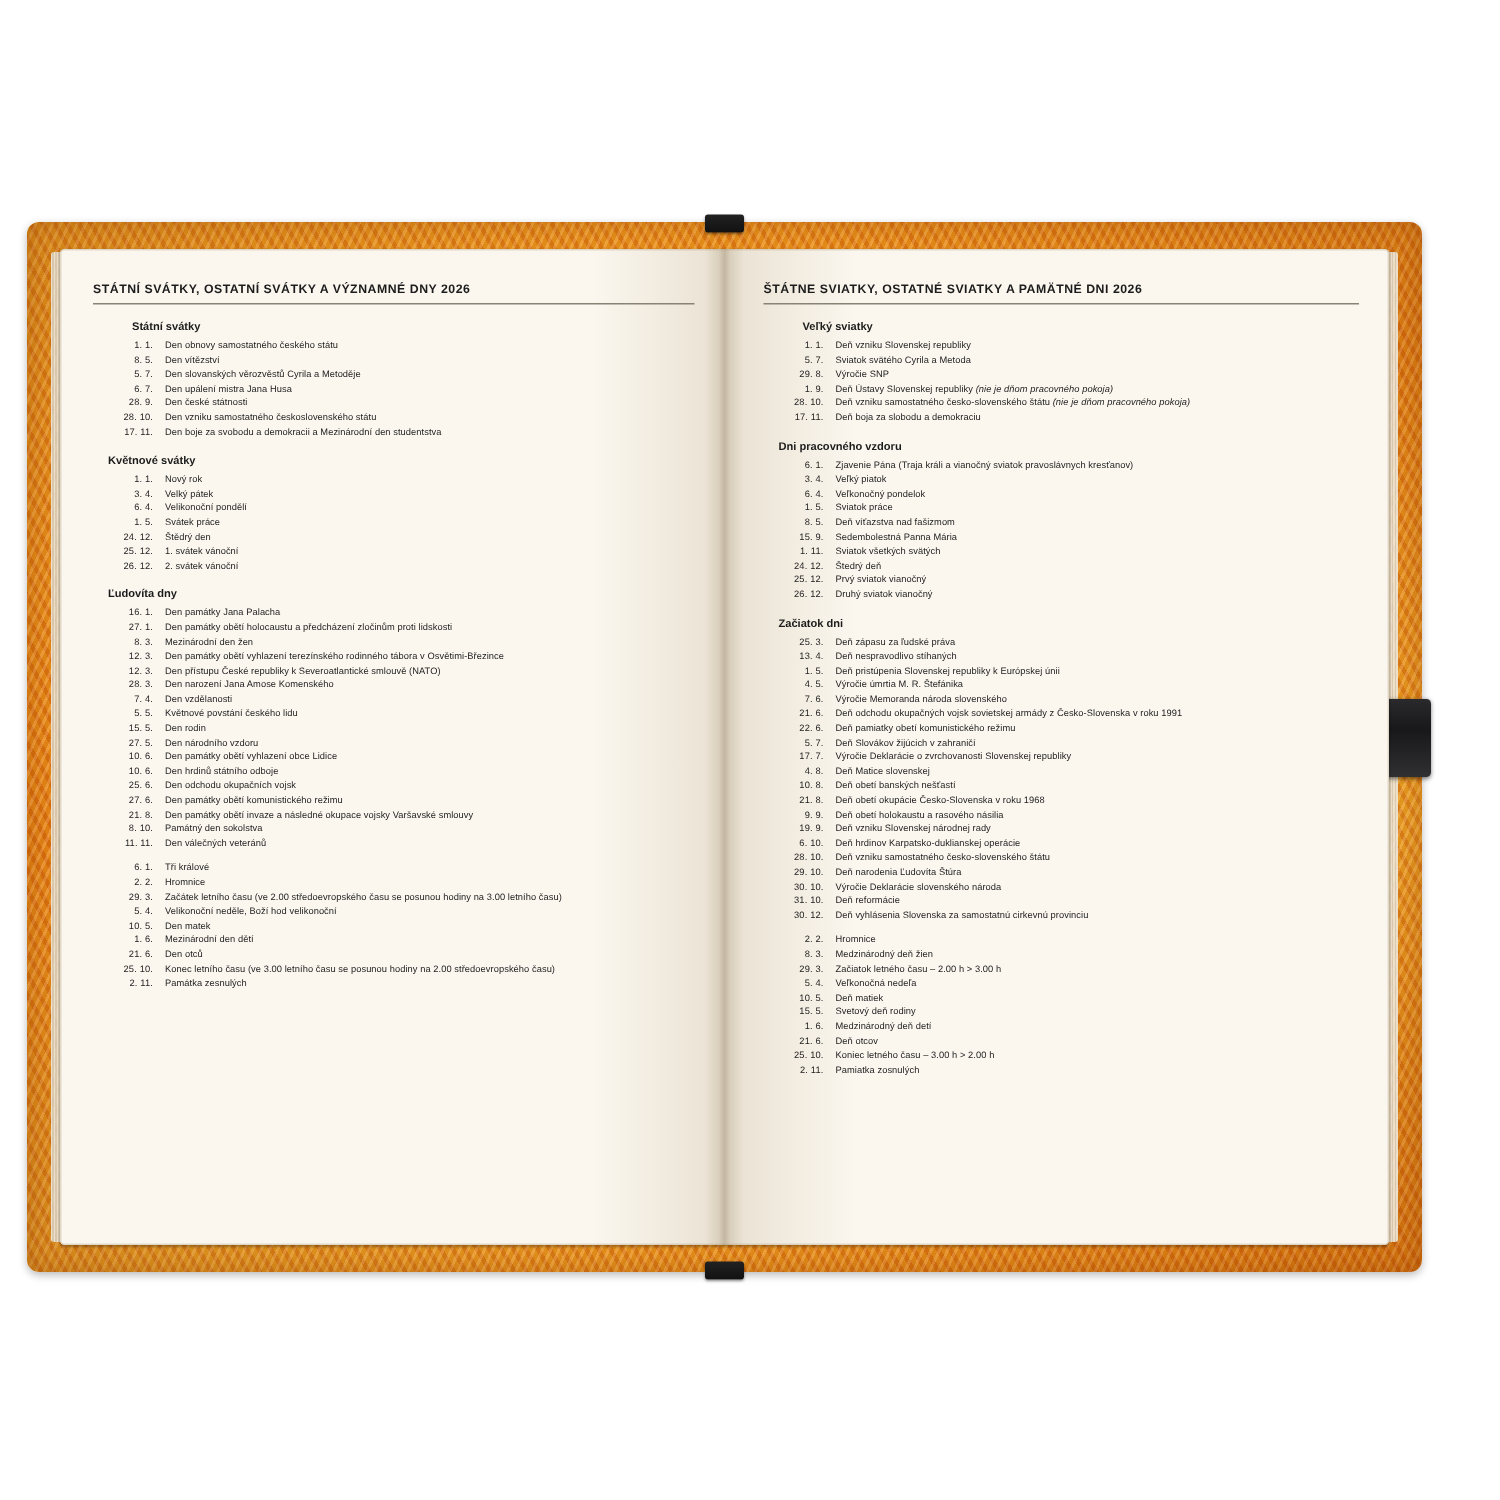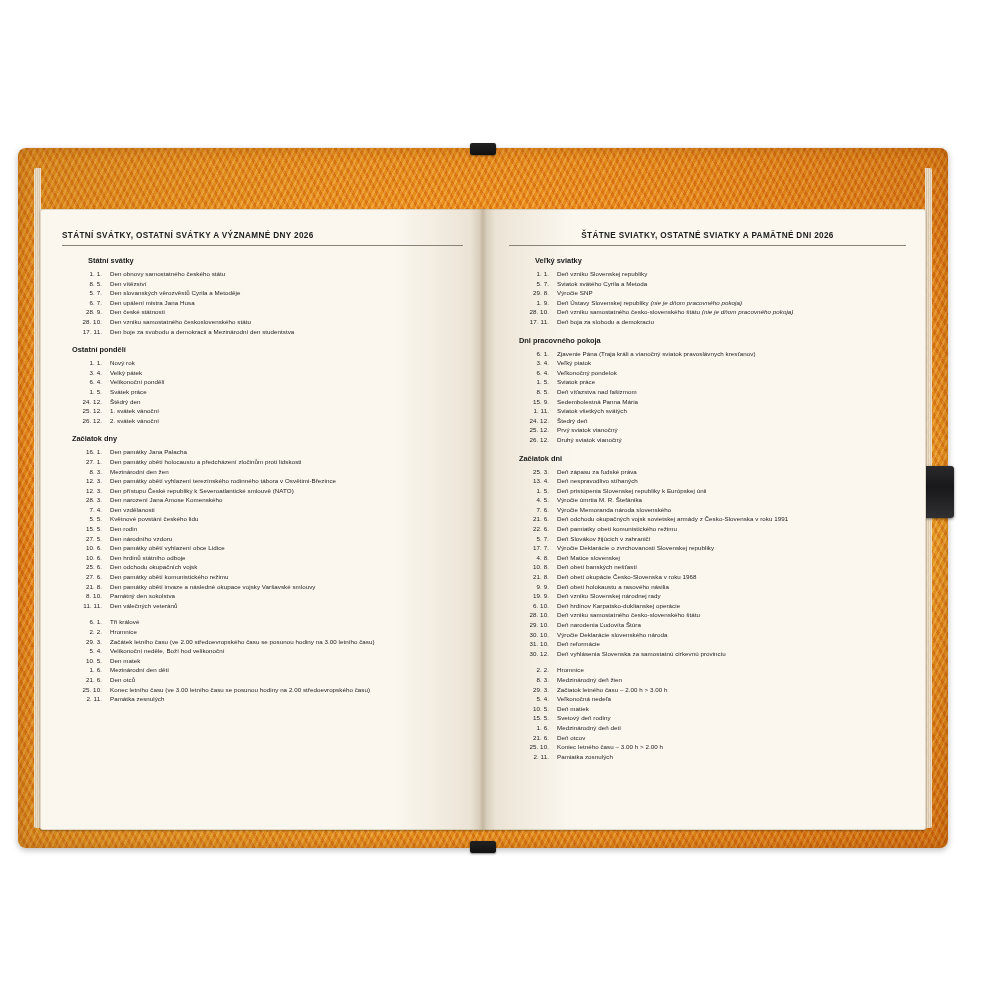--- a/index.html
+++ b/index.html
@@ -48,21 +48,20 @@
     left: 22px;
     top: 18px;
     right: 22px;
     bottom: 18px;
     background: #fbf7ef;
     border-radius: 3px;
     box-shadow:
       0 1px 2px rgba(0,0,0,0.30),
       inset 0 0 0 1px rgba(190,175,150,0.45);
     display: flex;
-    margin-top: 43px;
   }
   .page {
     position: relative;
     flex: 1 1 50%;
     padding: 22px 20px 18px 22px;
     box-sizing: border-box;
     background:
       linear-gradient(to right, rgba(205,190,165,0.0) 80%, rgba(190,172,140,0.30) 100%);
   }
   .page.right {
@@ -128,21 +127,21 @@
   .page-title {
     font-size: 8.2px;
     font-weight: bold;
     letter-spacing: 0.35px;
     color: #1c1c1c;
     border-bottom: 1px solid #8a8274;
     padding-bottom: 5px;
     margin-bottom: 10px;
     text-transform: uppercase;
   }
-  .page.right .page-title { text-align: center; }
+  .page.right .page-title { text-align: left; }
 
   .section-title {
     font-size: 7.4px;
     font-weight: bold;
     color: #1b1b1b;
     margin: 9px 0 4px 10px;
   }
   .section-title:first-of-type { margin-top: 2px; padding-left: 16px; }
 
   ul.entries {
@@ -215,21 +214,21 @@
             </li>
             <li>
               <span class="date">28. 10.</span>
               <span class="desc">Den vzniku samostatného československého státu</span>
             </li>
             <li>
               <span class="date">17. 11.</span>
               <span class="desc">Den boje za svobodu a demokracii a Mezinárodní den studentstva</span>
             </li>
           </ul>
-          <div class="section-title">Ostatní pondělí</div>
+          <div class="section-title">Květnové svátky</div>
           <ul class="entries">
             <li>
               <span class="date">1.  1.</span>
               <span class="desc">Nový rok</span>
             </li>
             <li>
               <span class="date">3.  4.</span>
               <span class="desc">Velký pátek</span>
             </li>
             <li>
@@ -246,21 +245,21 @@
             </li>
             <li>
               <span class="date">25. 12.</span>
               <span class="desc">1. svátek vánoční</span>
             </li>
             <li>
               <span class="date">26. 12.</span>
               <span class="desc">2. svátek vánoční</span>
             </li>
           </ul>
-          <div class="section-title">Začiatok dny</div>
+          <div class="section-title">Ľudovíta dny</div>
           <ul class="entries">
             <li>
               <span class="date">16.  1.</span>
               <span class="desc">Den památky Jana Palacha</span>
             </li>
             <li>
               <span class="date">27.  1.</span>
               <span class="desc">Den památky obětí holocaustu a předcházení zločinům proti lidskosti</span>
             </li>
             <li>
@@ -389,21 +388,21 @@
             </li>
             <li>
               <span class="date">28. 10.</span>
               <span class="desc">Deň vzniku samostatného česko-slovenského štátu <span class="it">(nie je dňom pracovného pokoja)</span></span>
             </li>
             <li>
               <span class="date">17. 11.</span>
               <span class="desc">Deň boja za slobodu a demokraciu</span>
             </li>
           </ul>
-          <div class="section-title">Dni pracovného pokoja</div>
+          <div class="section-title">Dni pracovného vzdoru</div>
           <ul class="entries">
             <li>
               <span class="date">6.  1.</span>
               <span class="desc">Zjavenie Pána (Traja králi a vianočný sviatok pravoslávnych kresťanov)</span>
             </li>
             <li>
               <span class="date">3.  4.</span>
               <span class="desc">Veľký piatok</span>
             </li>
             <li>

